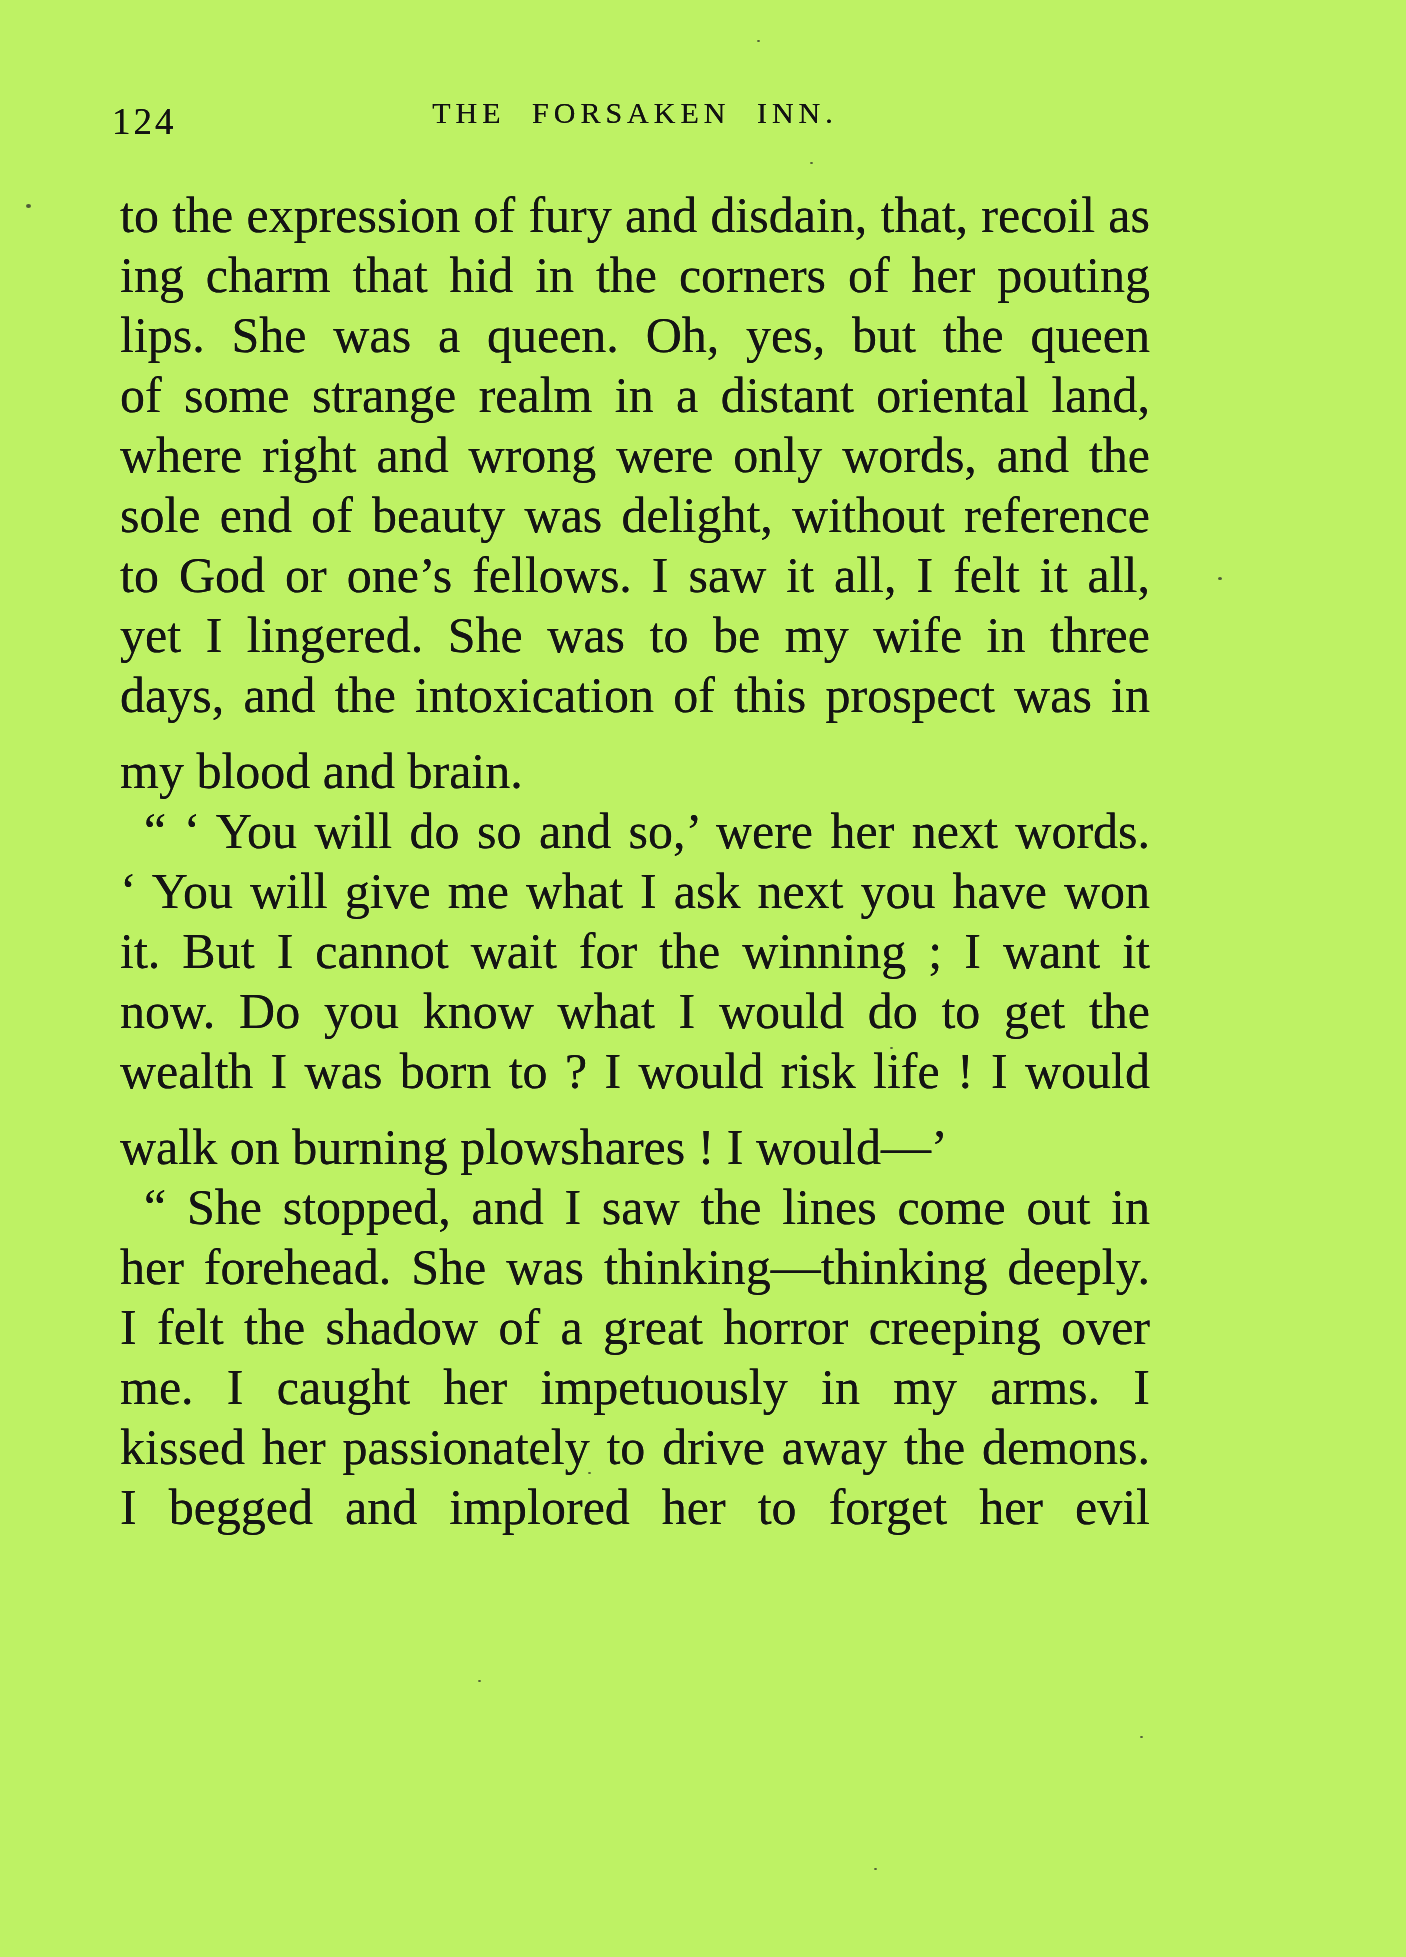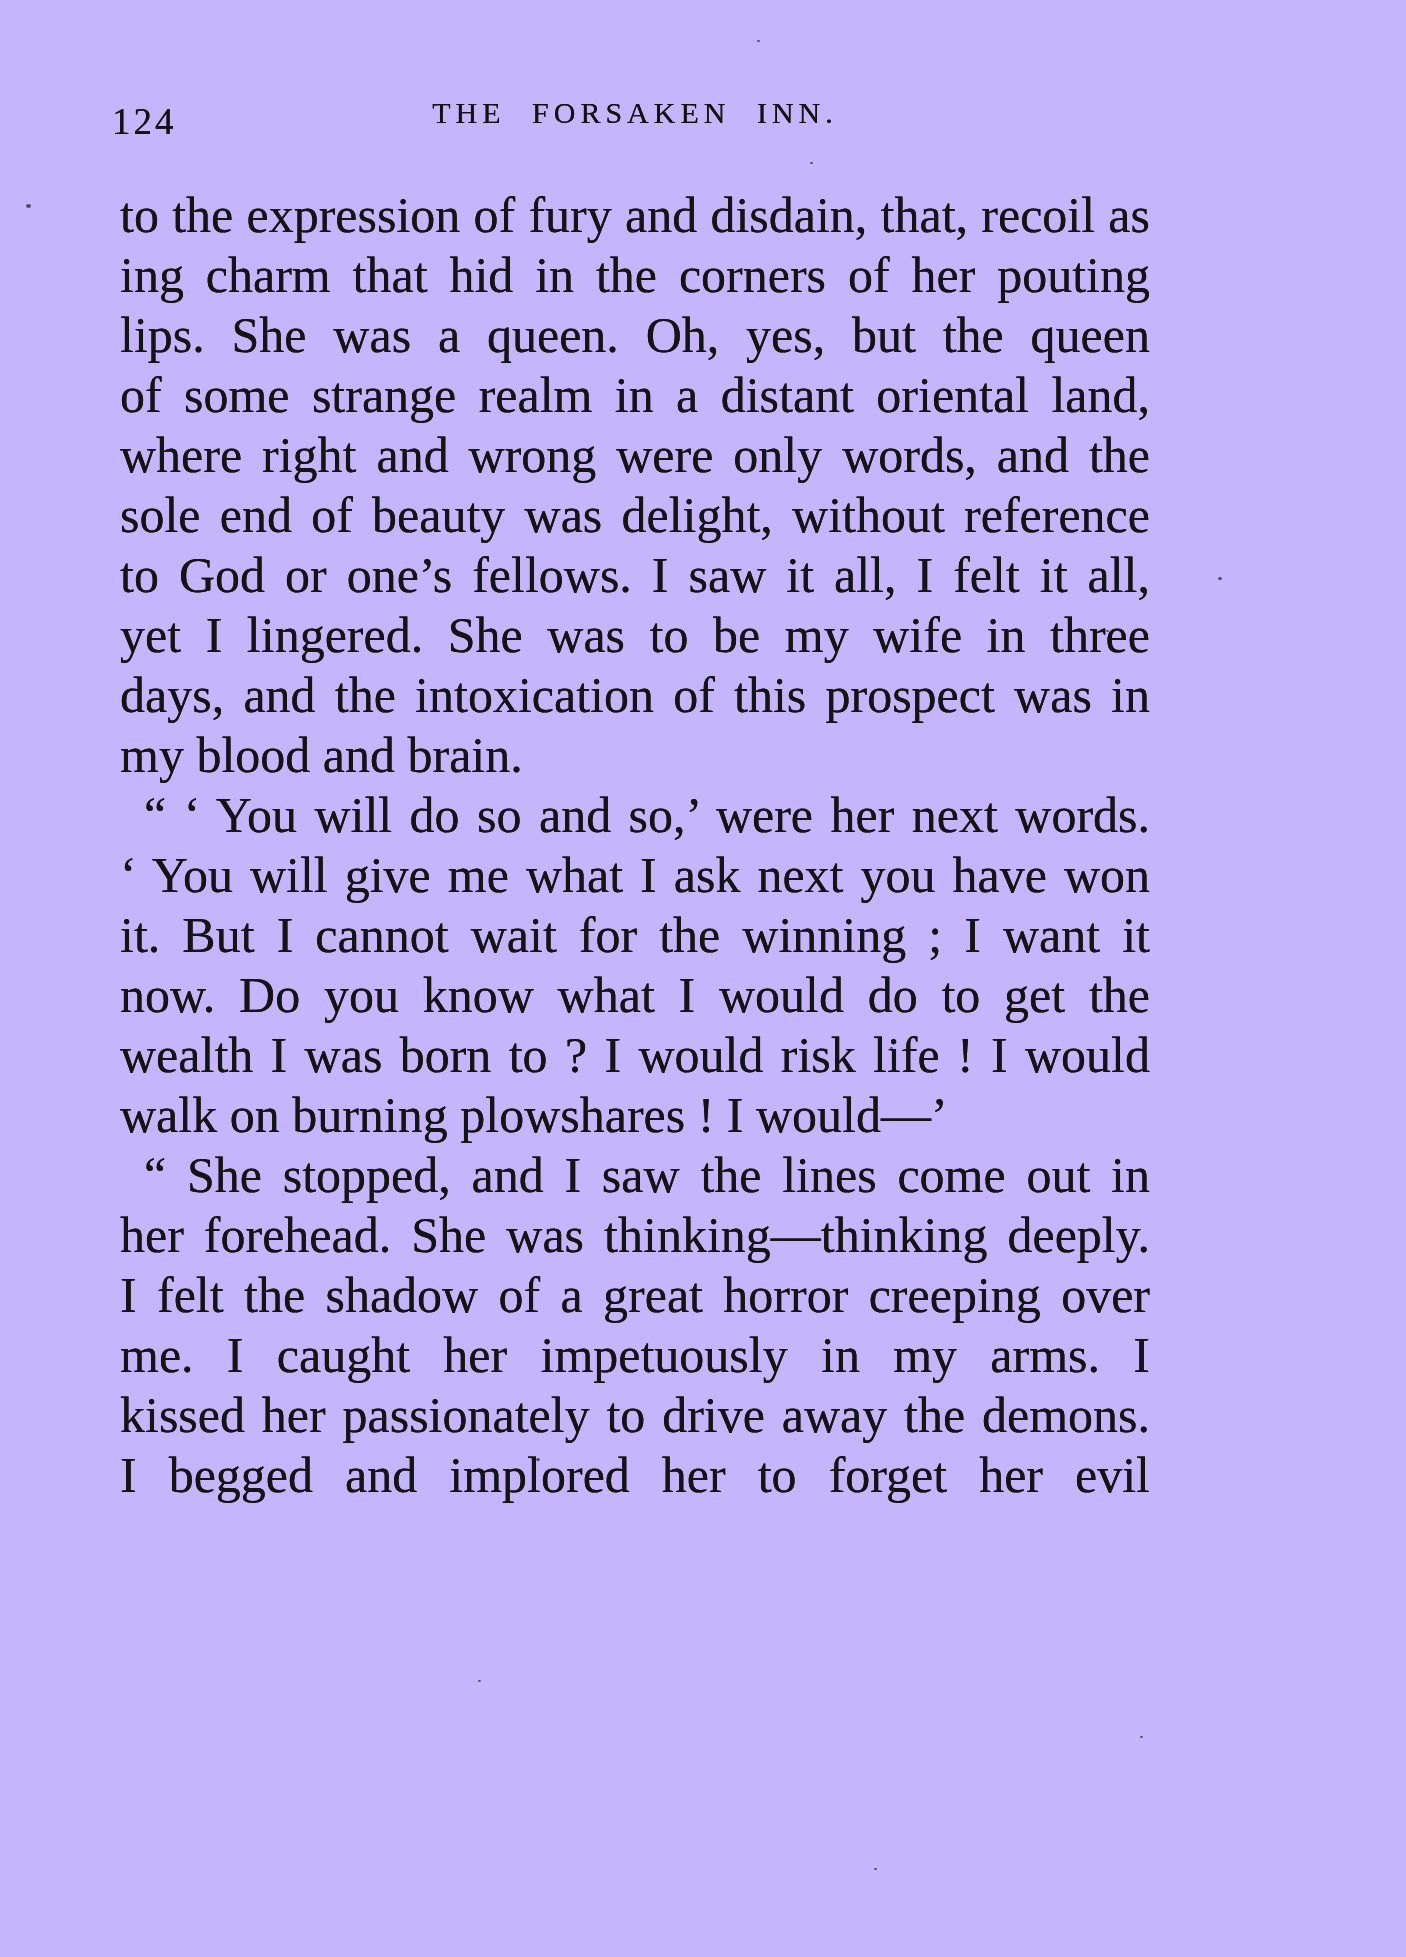--- a/index.html
+++ b/index.html
@@ -5,21 +5,21 @@
   html, body { margin: 0; padding: 0; }
   body {
     width: 1406px; height: 1957px;
     background: #ffffff;
     font-family: "Liberation Serif", "DejaVu Serif", serif;
     position: relative;
     overflow: hidden;
   }
   .page {
     position: absolute; inset: 0;
-    background: #c4b5fd;
+    background: #bef264;
     color: #131313;
   }
   
   .running-head {
     position: absolute;
     top: 96px; left: 120px; width: 1030px; height: 48px;
   }
   .folio {
     position: absolute; left: -8px; top: 4px;
     font-size: 37px; letter-spacing: 3px;
@@ -45,20 +45,21 @@
   .para { margin: 0; padding: 0; }
   .line {
     display: block;
     text-align: justify;
     text-align-last: justify;
     white-space: normal;
   }
   .line.short {
     text-align: left;
     text-align-last: left;
+    margin-top: 16px;
   }
   .para.indent .line:first-child { text-indent: 24px; }
   
   .speck {
     position: absolute;
     width: 5px; height: 4px;
     background: #2a2a2a;
     border-radius: 50%;
     opacity: 0.75;
   }

